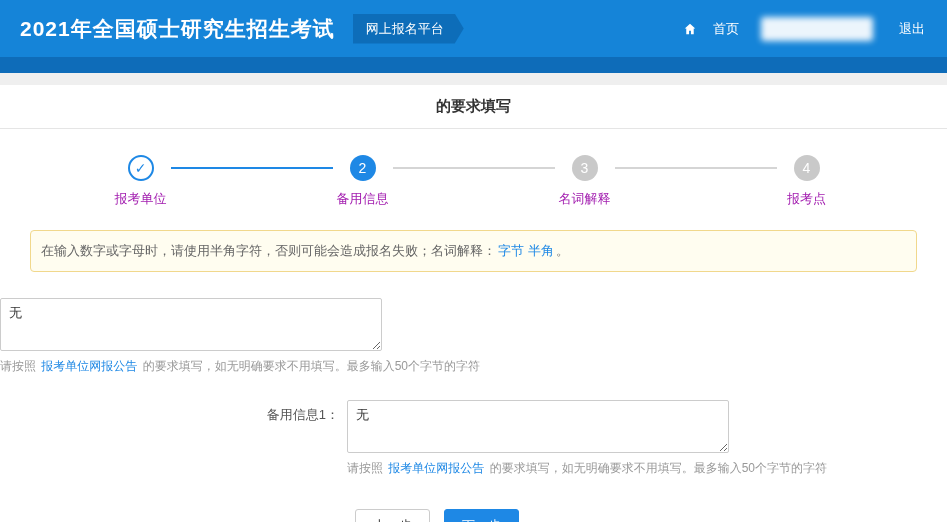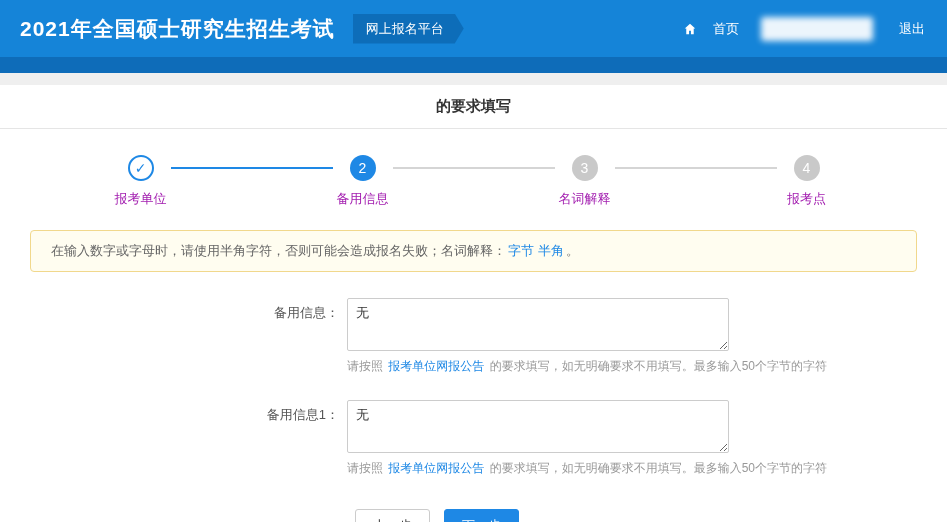--- a/index.html
+++ b/index.html
@@ -125,21 +125,21 @@
     background: #d5d5d5;
   }
   .step-line.blue { background: #1e88e5; }
 
   
   .notice {
     margin: 22px 30px 0;
     background: #fffdf0;
     border: 1px solid #f1d88c;
     border-radius: 4px;
-    padding: 11px 20px;
+    padding: 11px 10px;
     font-size: 13px;
     color: #666;
   }
   a.link {
     color: #1e88e5;
     text-decoration: none;
     cursor: pointer;
   }
   .notice .link { margin: 0 2px; }
 
@@ -251,21 +251,20 @@
     </div>
   </div>
 
   <div class="notice">
     <span>在输入数字或字母时，请使用半角字符，否则可能会造成报名失败；名词解释：</span><a class="link">字节</a><a class="link">半角</a><span>。</span>
   </div>
 
   <div class="form">
 
     <div class="form-row">
-      <div class="form-label">备用信息：</div>
       <div class="form-control-area">
         <textarea class="form-textarea" style="">无</textarea>
         <div class="form-hint">
           <span>请按照</span>
           <a class="link">报考单位网报公告</a>
           <span>的要求填写，如无明确要求不用填写。最多输入50个字节的字符</span>
         </div>
       </div>
     </div>
 

